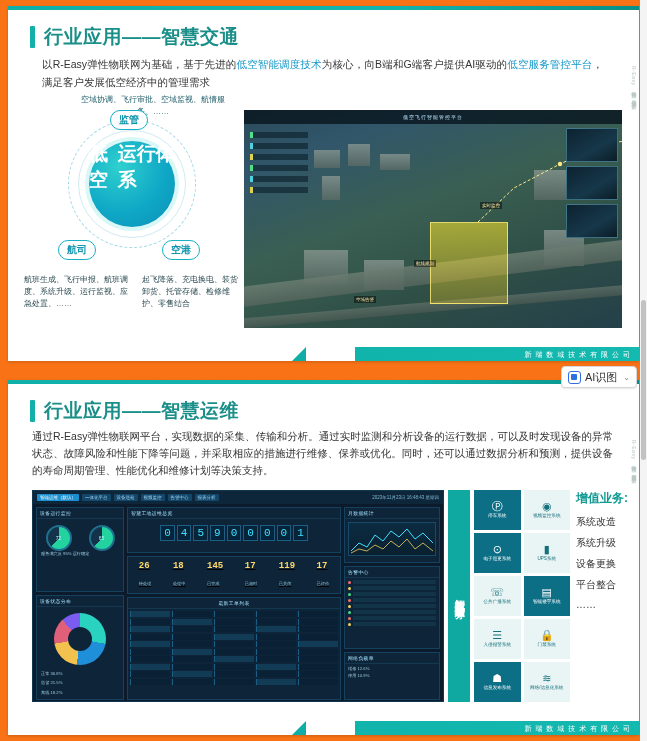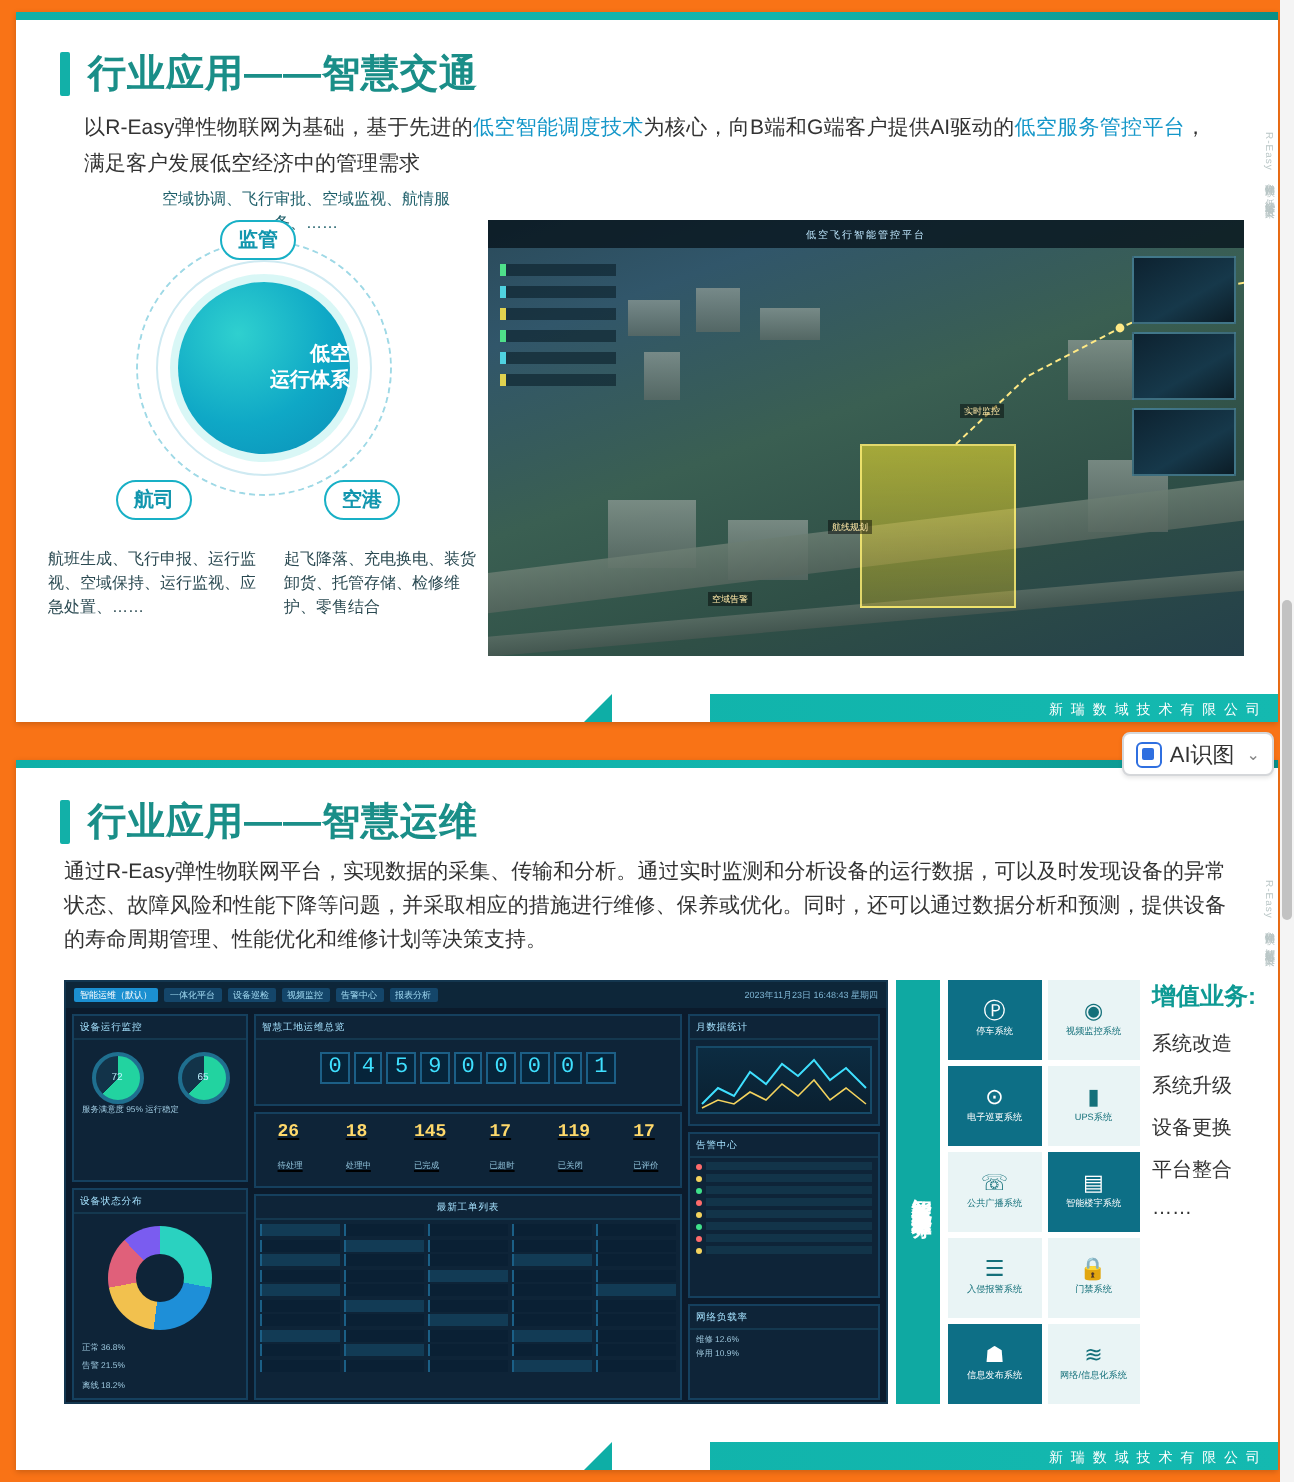--- a/index.html
+++ b/index.html
@@ -93,22 +93,22 @@
     border-radius: 50%; border: 1px dashed #9fd9e6;
   }
   .ring-mid {
     position: absolute; left: 56px; top: 28px; width: 108px; height: 108px;
     border-radius: 50%; border: 1px solid #cfeaf2;
   }
   .core {
     position: absolute; left: 67px; top: 39px; width: 86px; height: 86px;
     border-radius: 50%;
     background: radial-gradient(circle at 35% 30%, #2fd0cf 0%, #0fa8c6 55%, #0b8fb8 100%);
-    color: #fff; display: flex; flex-direction: column; align-items: flex-end; justify-content: center;
-    font-size: 10px; font-weight: bold; line-height: 1.35;
+    color: #fff; display: flex; flex-direction: row; align-items: flex-start; justify-content: center;
+    font-size: 19px; font-weight: bold; line-height: 1.35;
     box-shadow: 0 0 0 4px rgba(47,208,207,0.18);
   }
   .node {
     position: absolute;
     background: #ffffff;
     border: 1.5px solid #18b0c6;
     color: #1296ae;
     font-size: 10px; font-weight: bold;
     border-radius: 11px;
     padding: 2px 8px;
@@ -343,21 +343,21 @@
         <div class="lbl lbl-top">空域协调、飞行审批、空域监视、航情服务、……</div>
         <div class="ring-outer"></div>
         <div class="ring-mid"></div>
         <div class="core">
           <span>低空</span>
           <span>运行体系</span>
         </div>
         <div class="node node-top">监管</div>
         <div class="node node-left">航司</div>
         <div class="node node-right">空港</div>
-        <div class="lbl lbl-bl">航班生成、飞行申报、运行监视、空域保持、运行监视、应急处置、……</div>
+        <div class="lbl lbl-bl">航班生成、飞行申报、航班调度、系统升级、运行监视、应急处置、……</div>
         <div class="lbl lbl-br">起飞降落、充电换电、装货卸货、托管存储、检修维护、零售结合</div>
       </div>
 
       <div class="photo1">
         <div class="ph-top-strip">低空飞行智能管控平台</div>
 
         <div class="ph-building" style="left:70px;top:40px;width:26px;height:18px;"></div>
         <div class="ph-building" style="left:104px;top:34px;width:22px;height:22px;"></div>
         <div class="ph-building" style="left:136px;top:44px;width:30px;height:16px;"></div>
         <div class="ph-building" style="left:78px;top:66px;width:18px;height:24px;"></div>

